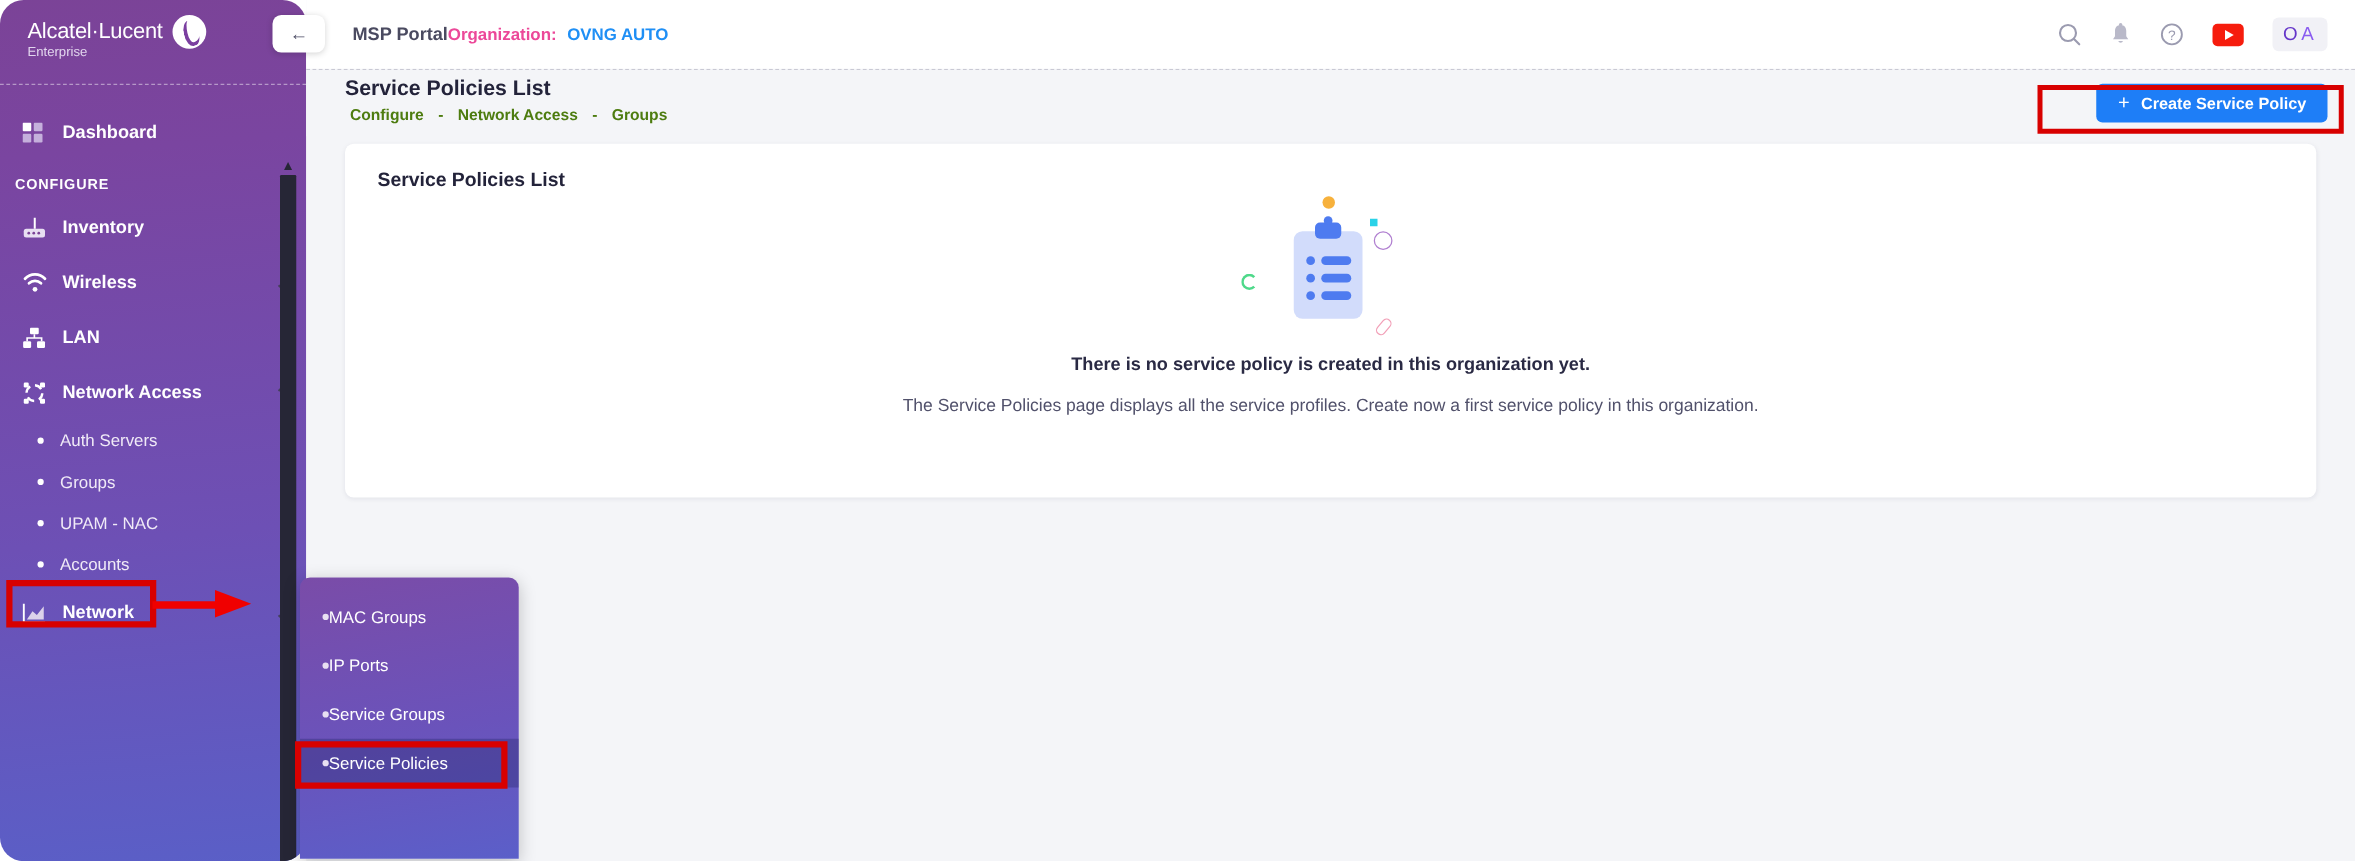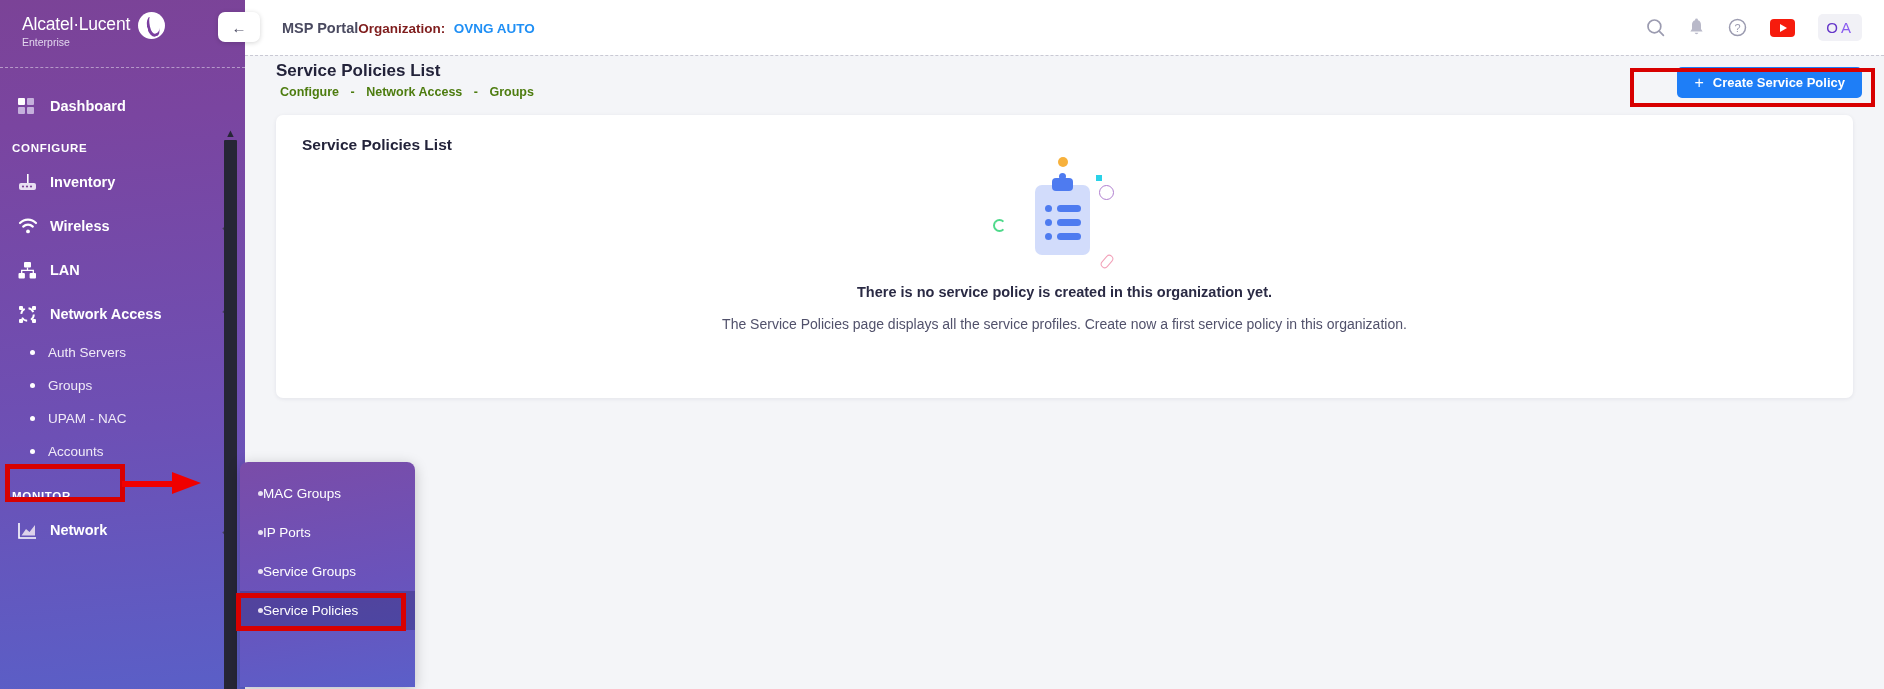--- a/index.html
+++ b/index.html
@@ -8,20 +8,21 @@
     font-family: "Liberation Sans", sans-serif;
     background: #ffffff; overflow: hidden;
   }
   .app { position: relative; width: 1884px; height: 689px; }
 
   
   .sidebar {
     position: absolute; left: 0; top: 0; width: 245px; height: 689px;
     background: linear-gradient(175deg, #7b4397 0%, #7a45a0 18%, #6d50b5 62%, #5a5fc7 100%);
     overflow: hidden;
+    border-radius: 19px;
   }
   .logo-wrap { padding: 14px 0 0 22px; height: 63px; }
   .logo-row { display: flex; align-items: flex-start; }
   .logo-text { color: #ffffff; font-size: 17.5px; font-weight: 400; letter-spacing: -0.2px; line-height: 20px; }
   .logo-sub { color: #e2d6ee; font-size: 10.5px; line-height: 14px; margin-top: 1px; }
   .logo-mark {
     width: 27px; height: 27px; border-radius: 50%; background: #ffffff;
     margin-left: 8px; margin-top: -2px; position: relative; flex: none;
   }
   .logo-mark::after {
@@ -88,21 +89,21 @@
     padding: 0 22px 0 0; position: relative;
   }
   .collapse-btn {
     position: absolute; left: -27px; top: 12px; width: 42px; height: 30px;
     background: #ffffff; border-radius: 7px; box-shadow: 0 1px 5px rgba(0,0,0,0.17);
     display: flex; align-items: center; justify-content: center;
     color: #4b4b63; font-size: 15px; cursor: pointer; z-index: 20;
   }
   .tb-left { display: flex; align-items: center; padding-left: 37px; }
   .tb-msp { color: #4a4a60; font-size: 14.5px; font-weight: bold; }
-  .tb-orglbl { color: #7f1d1d; font-size: 13.5px; font-weight: bold; }
+  .tb-orglbl { color: #ec4899; font-size: 13.5px; font-weight: bold; }
   .tb-orgval { color: #1f8ff5; font-size: 13.5px; font-weight: bold; margin-left: 4px; }
   .tb-right { margin-left: auto; display: flex; align-items: center; gap: 23px; }
   .tb-ico { color: #9b9bb0; cursor: pointer; display: flex; align-items: center; }
   .yt-btn {
     width: 25px; height: 18px; background: #f61c0d; border-radius: 4px;
     display: flex; align-items: center; justify-content: center; cursor: pointer;
   }
   .yt-btn span {
     width: 0; height: 0; border-left: 7px solid #ffffff;
     border-top: 4.5px solid transparent; border-bottom: 4.5px solid transparent; margin-left: 2px;
@@ -280,21 +281,20 @@
         <span class="dot"></span>
         <span class="lbl">UPAM - NAC</span>
         <span class="chev">›</span>
       </div>
       <div class="sub-item">
         <span class="dot"></span>
         <span class="lbl">Accounts</span>
         <span class="chev">›</span>
       </div>
 
-      <div class="section-label" style="padding-top:22px;">MONITOR</div>
 
       <div class="nav-item">
         <span class="ico">
           <svg width="19" height="17" viewBox="0 0 19 17">
             <path d="M1 1 v15 h17" stroke="#ffffff" stroke-width="1.6" fill="none"></path>
             <path d="M3.5 13.5 L8 7 L11.5 10 L17 3 v10.5 z" fill="#dcd2ea"></path>
           </svg>
         </span>
         <span class="lbl">Network</span>
         <span class="chev">⌄</span>

